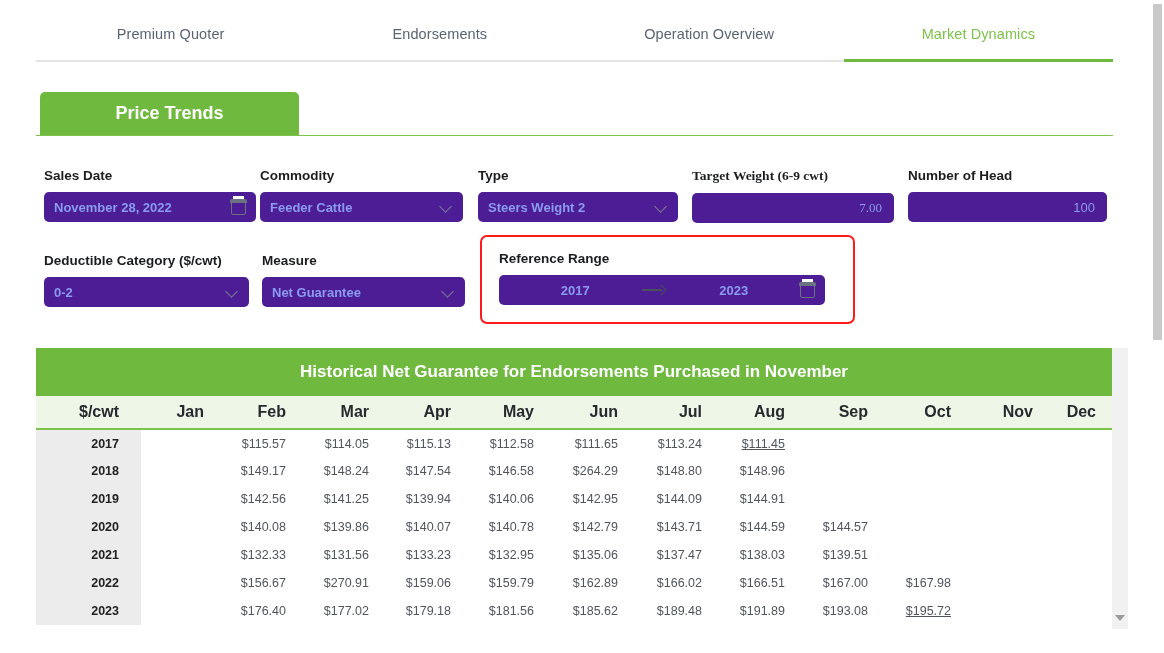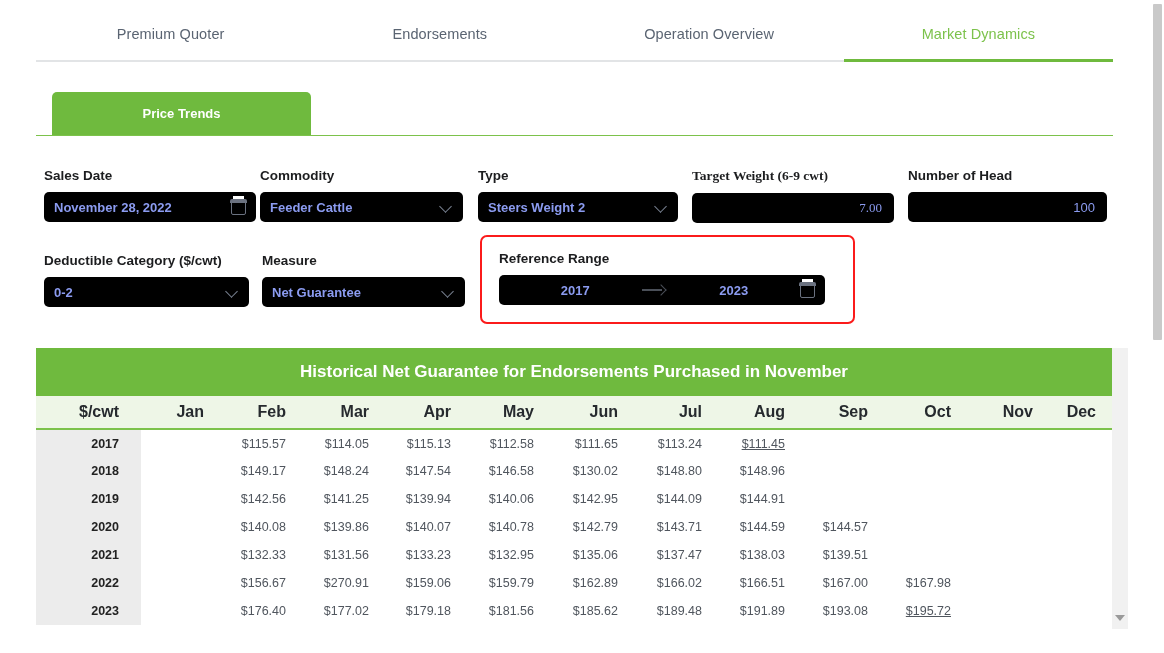--- a/index.html
+++ b/index.html
@@ -25,39 +25,39 @@
     letter-spacing: .1px;
   }
   .nav-tab.active { color: #7cc24b; border-bottom: 3px solid #6fba3e; font-weight: 400; }
 
   
   .subtab-row {
     position: absolute; left: 36px; top: 92px; width: 1077px; height: 44px;
     border-bottom: 1px solid #7cc24b;
   }
   .subtab {
-    position: absolute; left: 16px; top: 0;
+    position: absolute; left: 4px; top: 0;
     width: 259px; height: 43px;
     background: #6fba3e;
     border-radius: 5px 5px 0 0;
-    color: #ffffff; font-size: 13px; font-weight: bold;
+    color: #ffffff; font-size: 18px; font-weight: bold;
     display: flex; align-items: center; justify-content: center;
     cursor: pointer;
   }
 
   
   .form-area { position: absolute; left: 8px; top: 160px; width: 1164px; }
   .form-row { position: relative; height: 85px; }
   .field { position: absolute; }
   .field-label {
     font-size: 13.5px; font-weight: bold; color: #1c1d1f;
     margin-bottom: 9px; white-space: nowrap;
   }
   .ctrl {
-    height: 30px; background: #000000; border-radius: 5px;
+    height: 30px; background: #4c1d95; border-radius: 5px;
     display: flex; align-items: center;
     padding: 0 10px; font-size: 13px; color: #8b9bf0;
     font-weight: bold; cursor: pointer; position: relative;
   }
   .ctrl.num { justify-content: flex-end; font-weight: normal; color:#8b9bf0; padding-right: 12px; padding-left: 20px; }
   .ctrl .val { flex: 0 0 auto; }
   .ctrl .spacer { flex: 1 1 auto; }
   .chev {
     width: 12px; height: 12px; flex: 0 0 auto;
     display:inline-block; position: relative;
@@ -288,21 +288,21 @@
             <td></td>
             <td></td>
           </tr>
           <tr>
             <td class="c0">2018</td>
             <td></td>
             <td>$149.17</td>
             <td>$148.24</td>
             <td>$147.54</td>
             <td>$146.58</td>
-            <td>$130.02</td>
+            <td>$264.29</td>
             <td>$148.80</td>
             <td>$148.96</td>
             <td></td>
             <td></td>
             <td></td>
             <td></td>
           </tr>
           <tr>
             <td class="c0">2019</td>
             <td></td>

